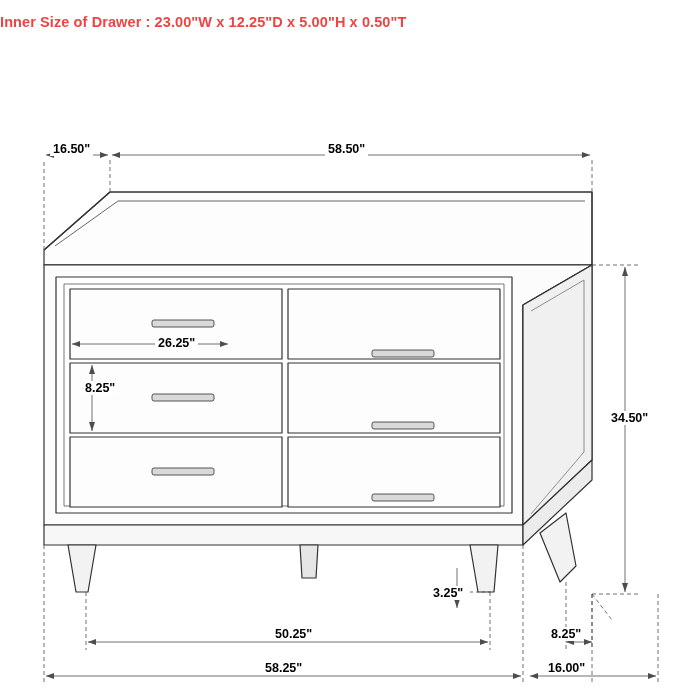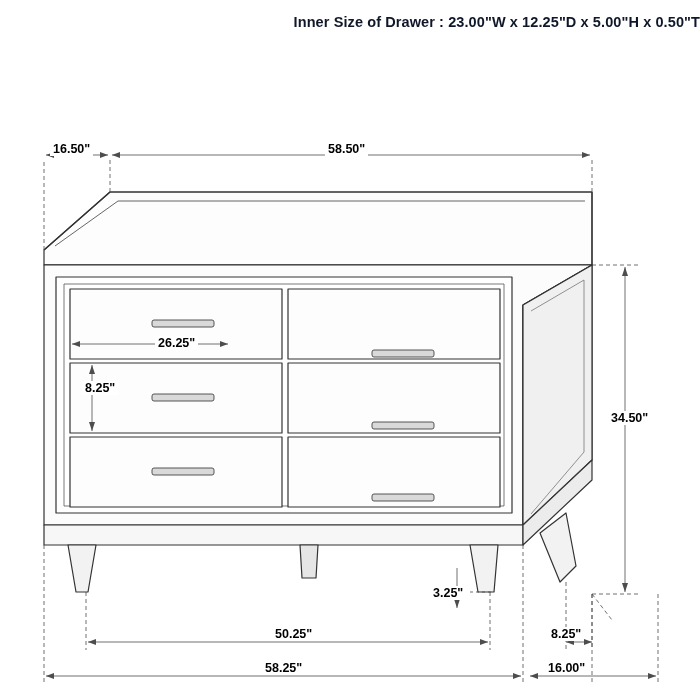--- a/index.html
+++ b/index.html
@@ -18,25 +18,25 @@
   #stage {
     position: relative;
     width: 700px;
     height: 700px;
   }
   .title {
     position: absolute;
     top: 14px;
     left: 0;
     width: 700px;
-    text-align: right;
+    text-align: left;
     font-size: 14.5px;
     font-weight: bold;
     letter-spacing: 0.1px;
-    color: #0f172a;
+    color: #ef4444;
   }
   svg#drawing {
     position: absolute;
     top: 0;
     left: 0;
     width: 700px;
     height: 700px;
   }
   .dimlabel {
     position: absolute;

